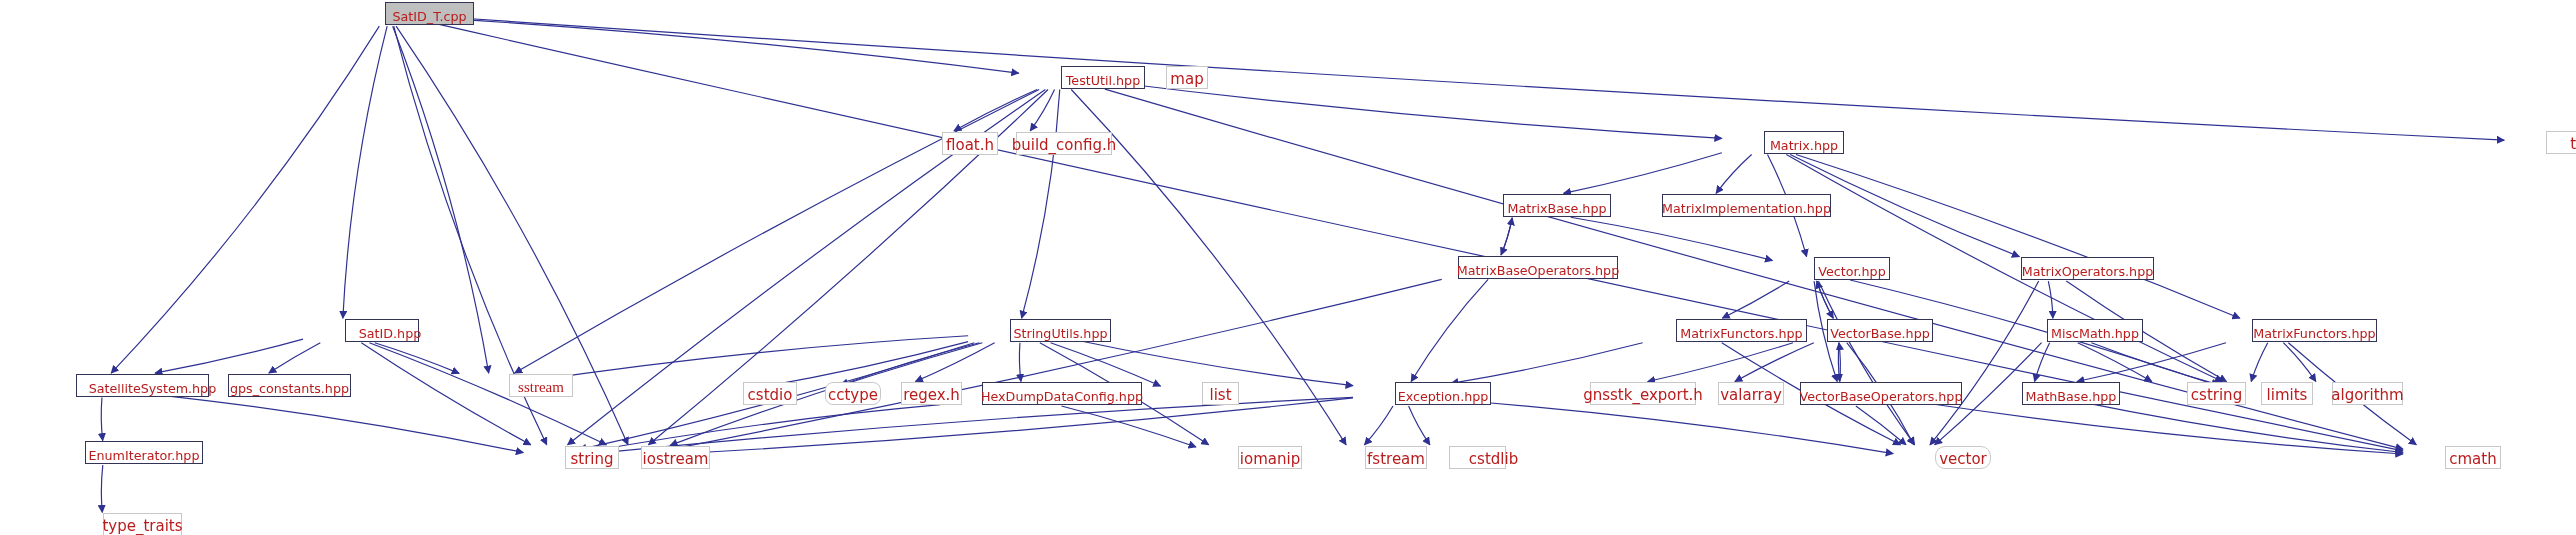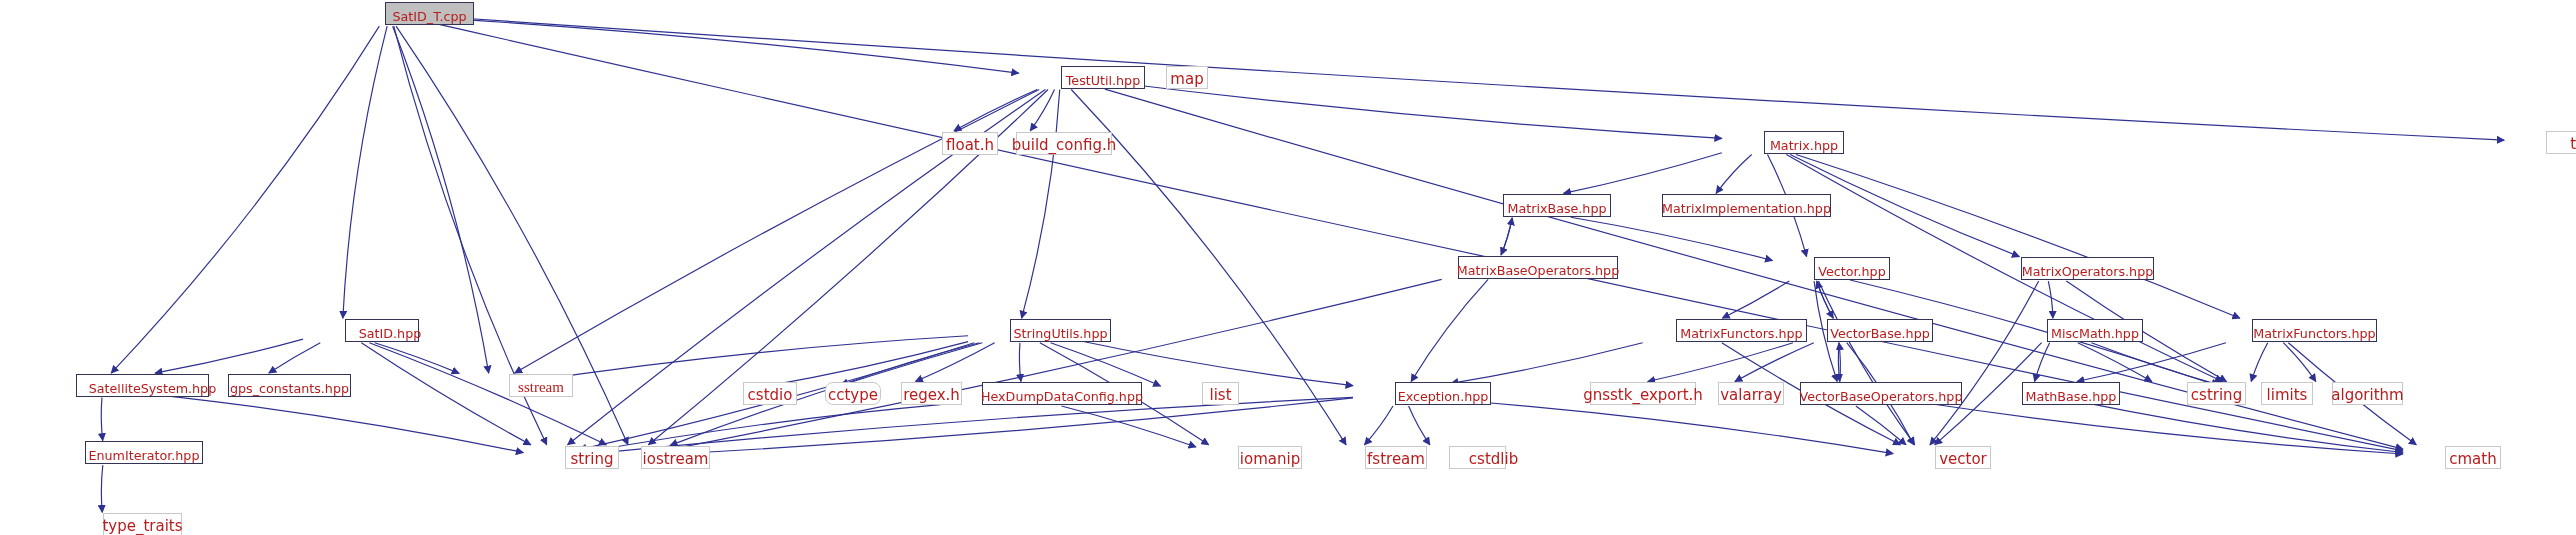--- a/index.html
+++ b/index.html
@@ -254,21 +254,21 @@
       </div>
       <div class="node sys" style="left: 1197px; top: 446px; width: 64px;">
         <span>iomanip</span>
       </div>
       <div class="node sys" style="left: 1324px; top: 446px; width: 62px;">
         <span>fstream</span>
       </div>
       <div class="node sys" style="left: 1408px; top: 446px; width: 57px; padding-left: 32px;">
         <span>cstdlib</span>
       </div>
-      <div class="node sys" style="left: 1894px; top: 446px; width: 56px;">
+      <div class="node sys" style="left: 1894px; top: 446px; width: 56px; border-radius: 10px;">
         <span>vector</span>
       </div>
       <div class="node sys" style="left: 2404px; top: 446px; width: 56px;">
         <span>cmath</span>
       </div>
       <div class="node sys" style="left: 62px; top: 513px; width: 79px;">
         <span>type_traits</span>
       </div>
     </div>
 </div>

